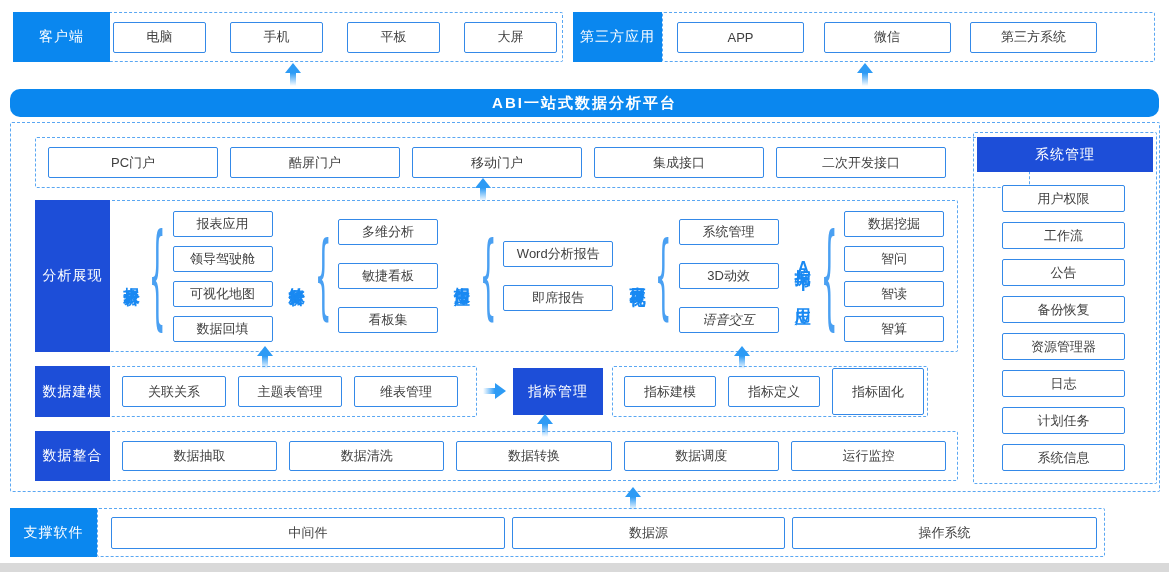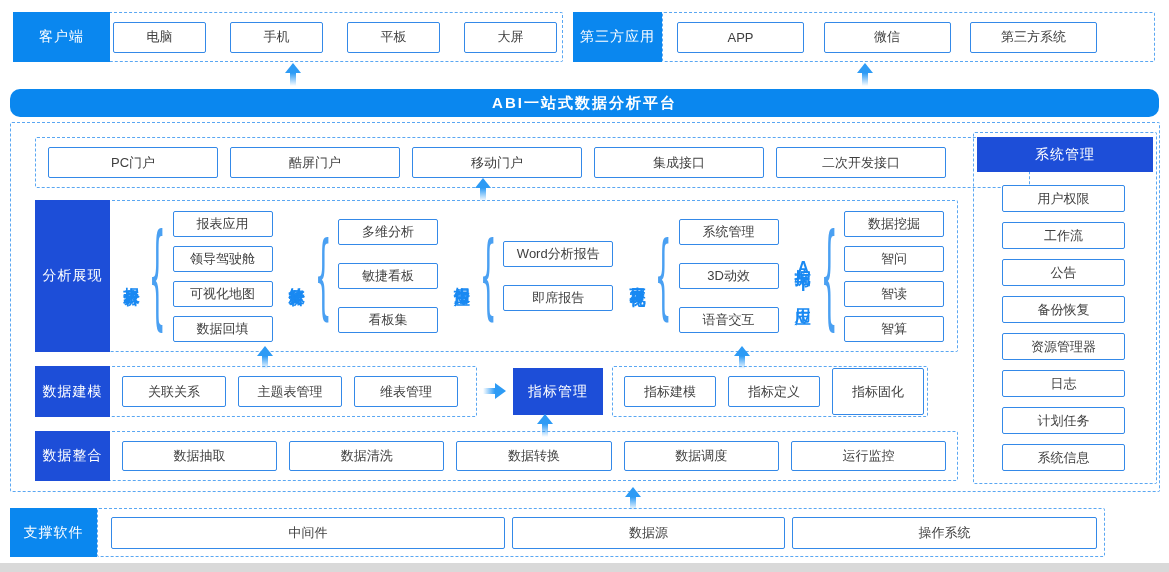--- a/index.html
+++ b/index.html
@@ -114,21 +114,21 @@
         <div class="wbox" style="width:110px;">即席报告</div>
       </div>
     </div>
 
     <div class="group">
       <div class="vlabel">大屏可视化</div>
       <div class="brace b3">{</div>
       <div class="gcol c3">
         <div class="wbox" style="width:100px;">系统管理</div>
         <div class="wbox" style="width:100px;">3D动效</div>
-        <div class="wbox" style="width:100px;">语音交互</div>
+        <div class="wbox" style="width:100px;font-style:italic;">语音交互</div>
       </div>
     </div>
 
     <div class="group">
       <div class="vlabel">挖掘与AI应用</div>
       <div class="brace b4">{</div>
       <div class="gcol c4">
         <div class="wbox" style="width:100px;">数据挖掘</div>
         <div class="wbox" style="width:100px;">智问</div>
         <div class="wbox" style="width:100px;">智读</div>

